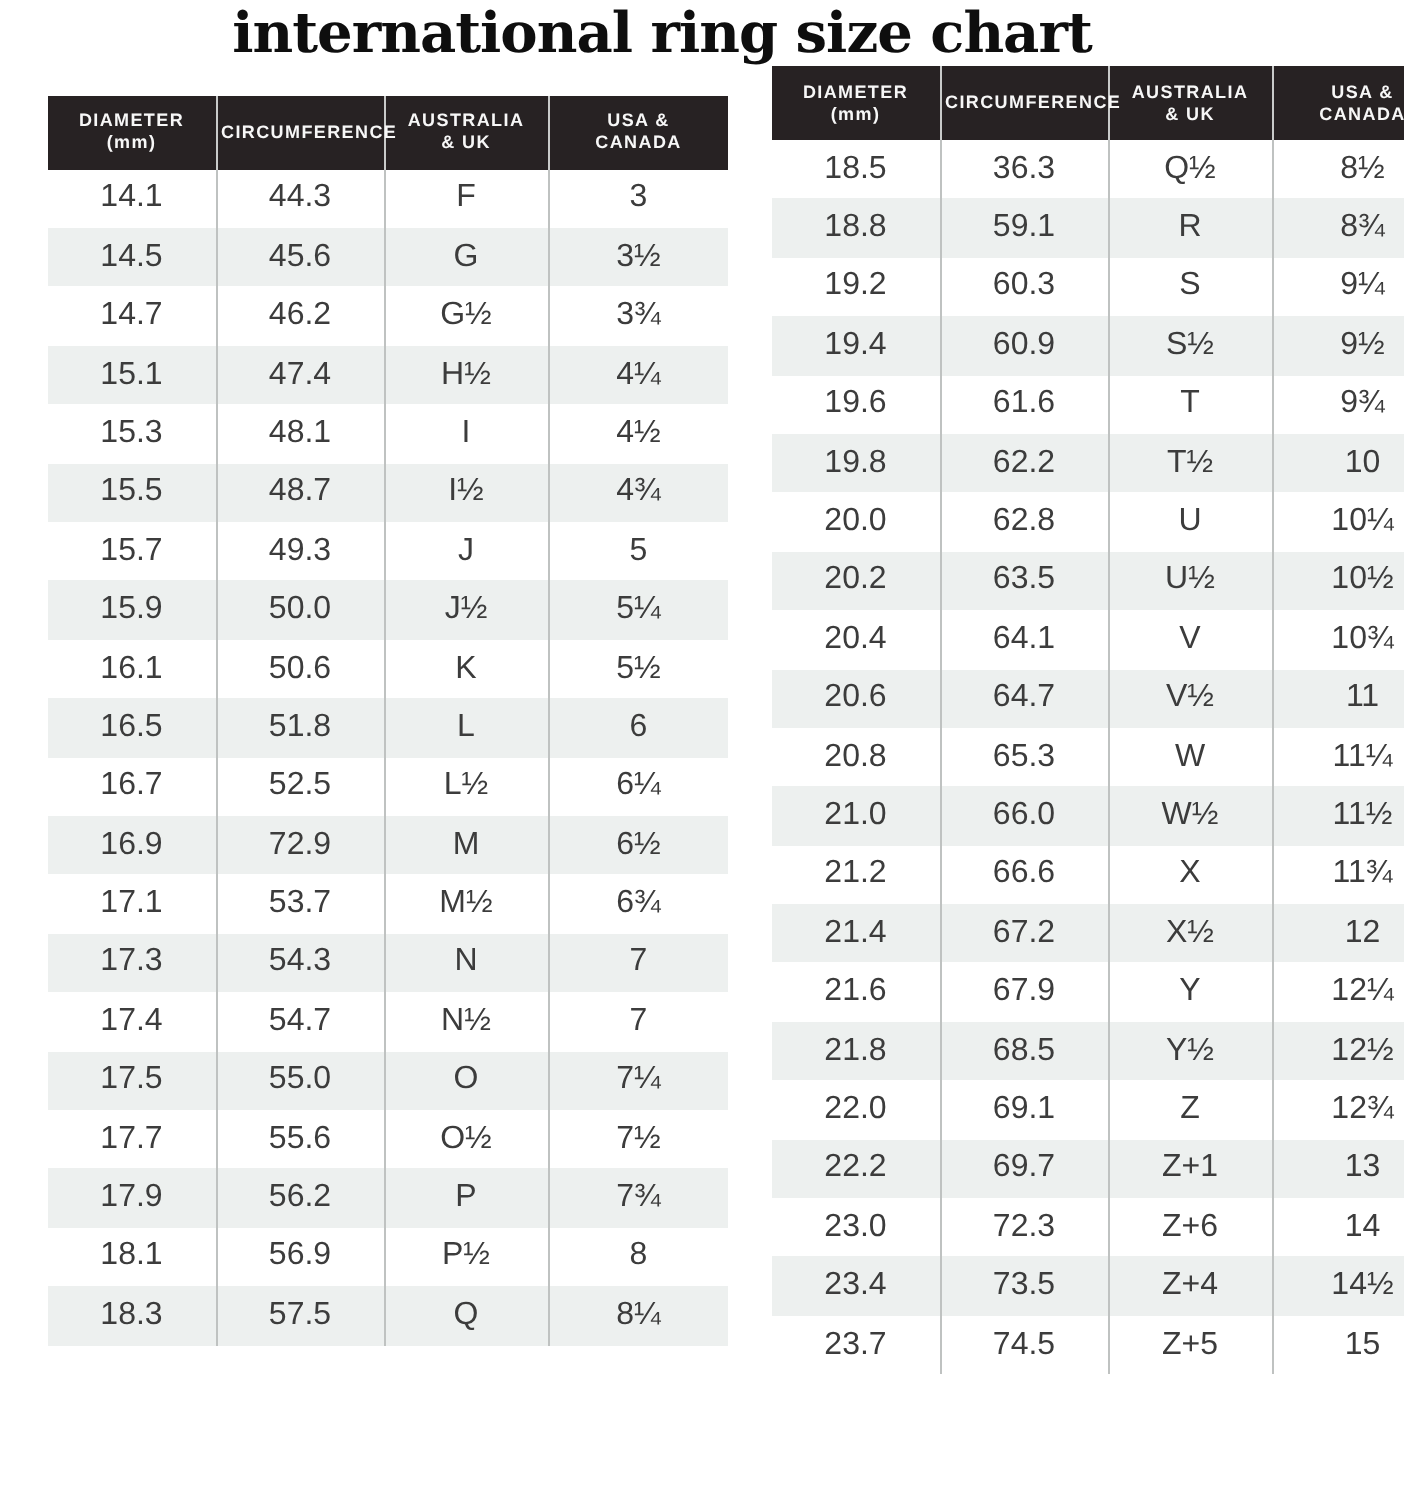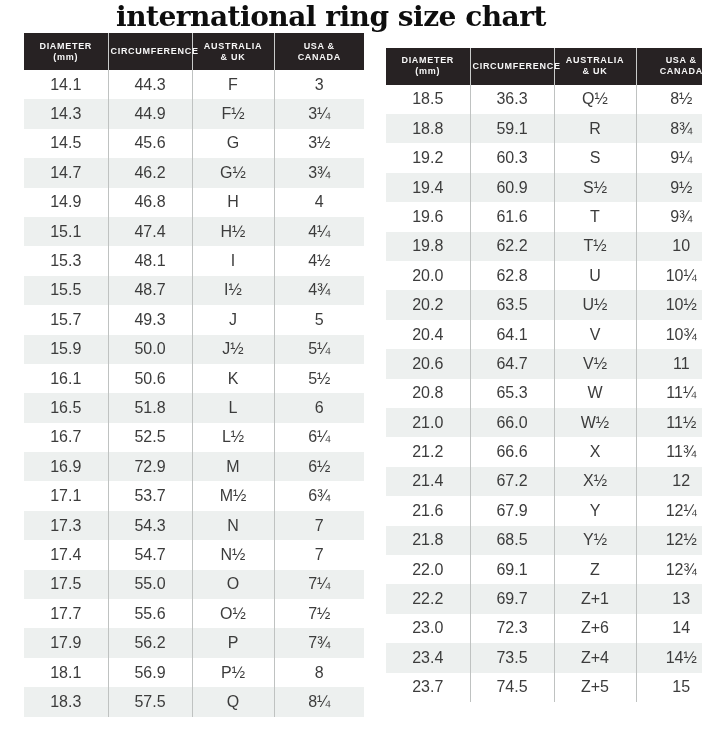--- a/index.html
+++ b/index.html
@@ -124,42 +124,30 @@
           </tr>
       </thead>
       <tbody>
           <tr>
             <td>14.1</td>
             <td>44.3</td>
             <td>F</td>
             <td>3</td>
           </tr>
           <tr>
-            <td>14.3</td>
-            <td>44.9</td>
-            <td>F½</td>
-            <td>3¼</td>
-          </tr>
-          <tr>
             <td>14.5</td>
             <td>45.6</td>
             <td>G</td>
             <td>3½</td>
           </tr>
           <tr>
             <td>14.7</td>
             <td>46.2</td>
             <td>G½</td>
             <td>3¾</td>
-          </tr>
-          <tr>
-            <td>14.9</td>
-            <td>46.8</td>
-            <td>H</td>
-            <td>4</td>
           </tr>
           <tr>
             <td>15.1</td>
             <td>47.4</td>
             <td>H½</td>
             <td>4¼</td>
           </tr>
           <tr>
             <td>15.3</td>
             <td>48.1</td>

